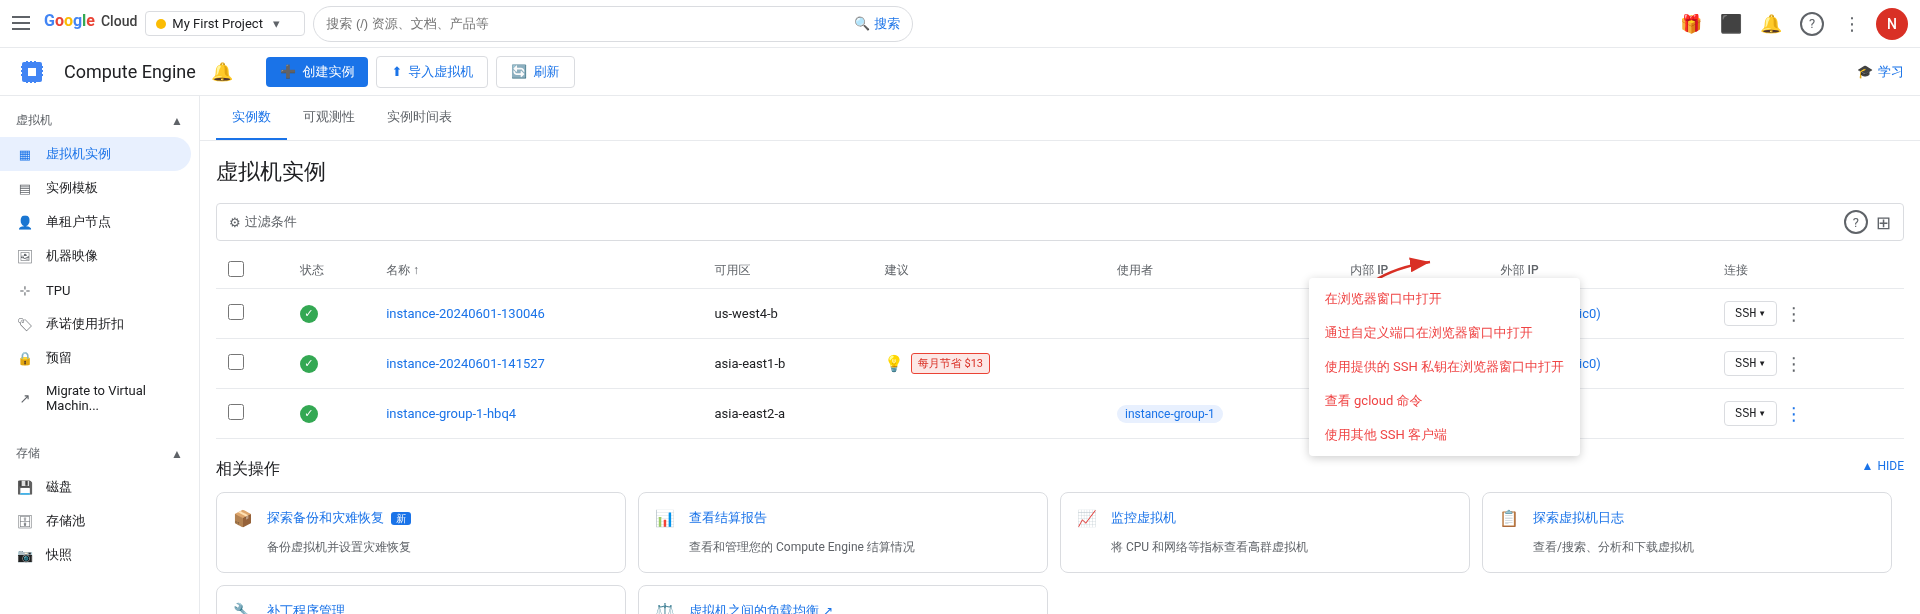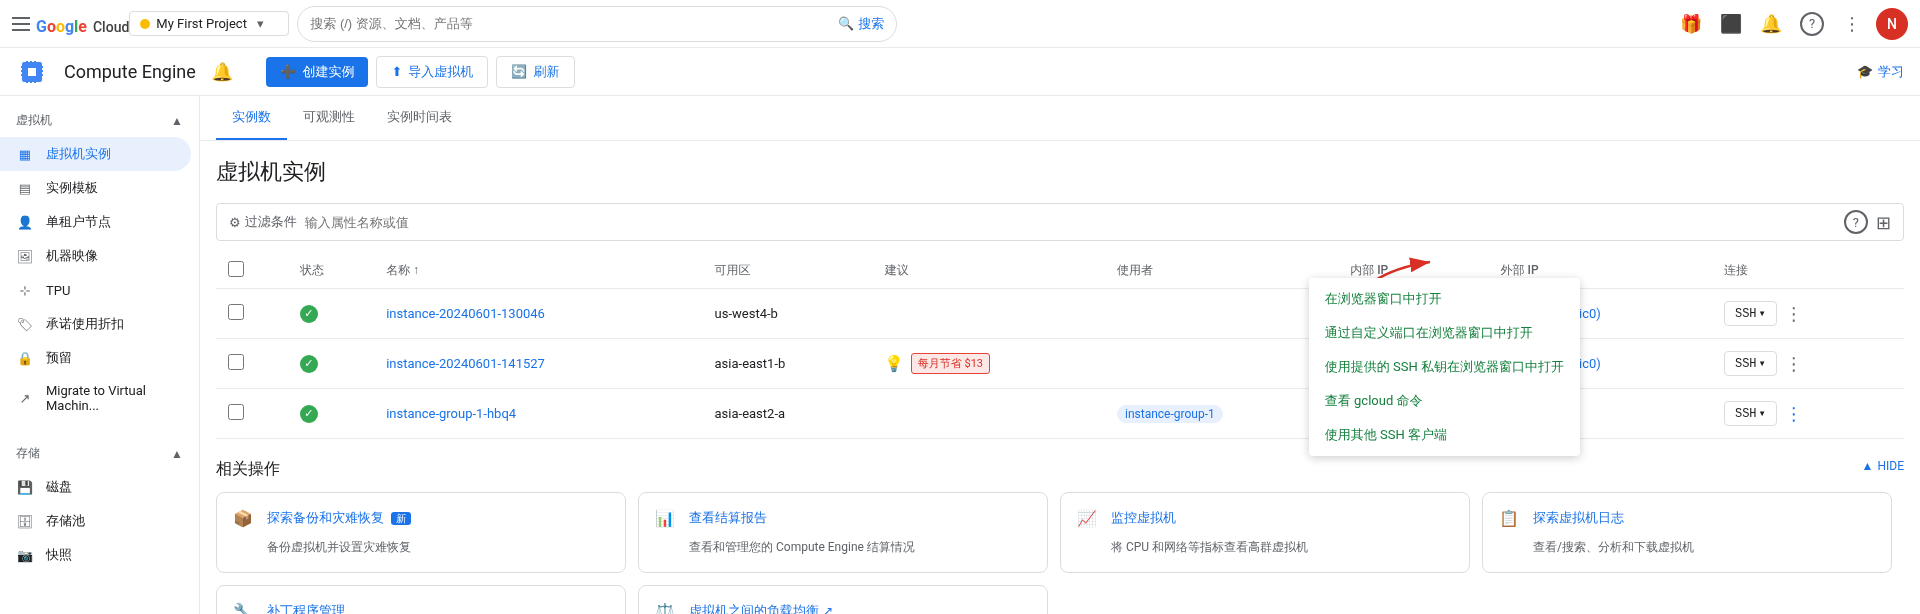--- a/index.html
+++ b/index.html
@@ -3,21 +3,21 @@
   <meta charset="utf-8">
   <style>
     * { margin: 0; padding: 0; box-sizing: border-box; }
     body { font-family: 'Google Sans', Roboto, Arial, sans-serif; font-size: 13px; color: #202124; background: #fff; overflow: hidden; }
 
     
     .topbar {
       display: flex; align-items: center; height: 48px; padding: 0 12px;
       border-bottom: 1px solid #e8eaed; background: #fff; gap: 8px;
     }
-    .topbar-left { display: flex; align-items: flex-end; gap: 0; flex-shrink: 0; }
+    .topbar-left { display: flex; align-items: flex-start; gap: 8px; flex-shrink: 0; }
     .hamburger { width: 24px; height: 24px; cursor: pointer; display: flex; flex-direction: column; justify-content: center; gap: 4px; }
     .hamburger span { display: block; width: 18px; height: 2px; background: #5f6368; }
     .google-cloud-logo { display: flex; align-items: center; gap: 6px; font-size: 14px; font-weight: 500; color: #5f6368; }
     .project-selector {
       display: flex; align-items: center; gap: 6px; padding: 4px 10px;
       border: 1px solid #dadce0; border-radius: 4px; cursor: pointer;
       font-size: 13px; color: #202124; background: #fff; min-width: 160px;
     }
     .project-dot { width: 10px; height: 10px; border-radius: 50%; background: #fbbc04; }
     .search-bar {
@@ -122,21 +122,21 @@
     .action-card-desc { font-size: 12px; color: #5f6368; line-height: 1.4; margin-left: 34px; }
     .new-badge { background: #1a73e8; color: #fff; font-size: 10px; padding: 1px 5px; border-radius: 3px; margin-left: 4px; }
     .external-link { font-size: 12px; color: #1a73e8; }
 
     
     .context-menu {
       position: absolute; top: 278px; right: 340px;
       background: #fff; border-radius: 4px; box-shadow: 0 2px 10px rgba(0,0,0,0.2);
       padding: 4px 0; min-width: 220px; z-index: 100;
     }
-    .context-menu-item { padding: 8px 16px; font-size: 13px; color: #15803d; cursor: pointer; }
+    .context-menu-item { padding: 8px 16px; font-size: 13px; color: #ef4444; cursor: pointer; }
 
     
     .arrow-overlay {
       position: absolute; top: 252px; right: 470px;
       width: 120px; height: 60px; pointer-events: none;
     }
 
     .hide-btn { color: #1a73e8; font-size: 12px; cursor: pointer; display: flex; align-items: center; gap: 4px; }
 
     .help-icon { width: 24px; height: 24px; border-radius: 50%; border: 2px solid #5f6368; display: flex; align-items: center; justify-content: center; font-size: 13px; color: #5f6368; cursor: pointer; }
@@ -307,21 +307,20 @@
         </div>
       </div>
       <div class="content">
         <h1 class="page-title">虚拟机实例</h1>
 
         <div class="filter-bar">
           <span class="filter-label">
             <span>⚙</span>
             <span>过滤条件</span>
           </span>
-          <input class="filter-input" placeholder="输入属性名称或值" style="">
           <div class="help-icon" style="margin-left:auto;">?</div>
           <div style="cursor:pointer; color:#5f6368; font-size:18px;">⊞</div>
         </div>
 
         <div class="table-container">
           <table>
             <thead>
               <tr>
                 <th><input type="checkbox" class="checkbox" style=""></th>
                 <th><span>状态</span></th>

